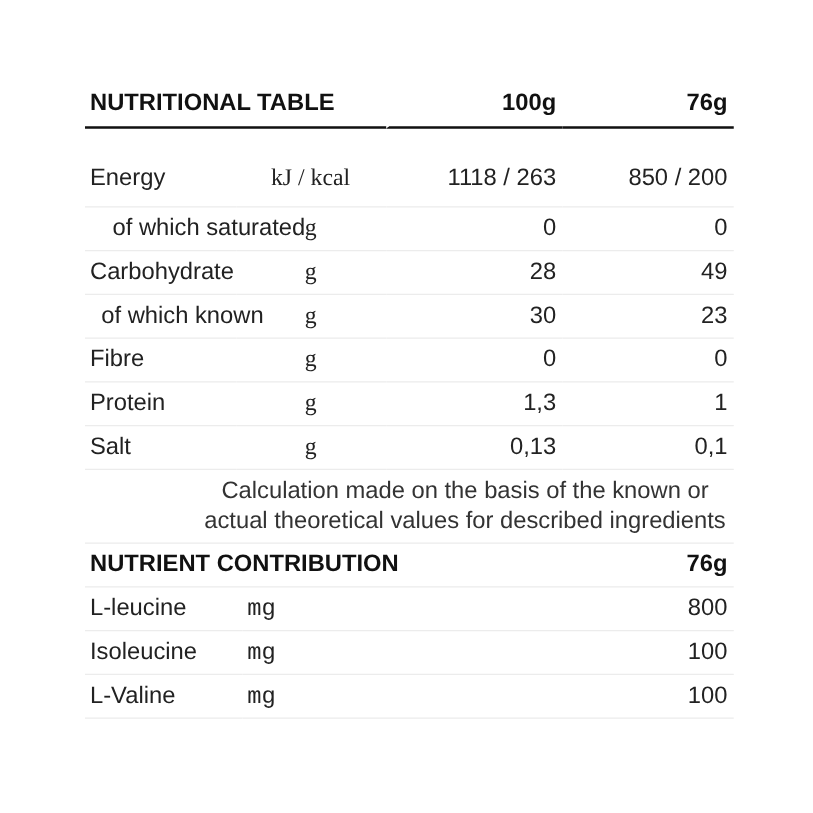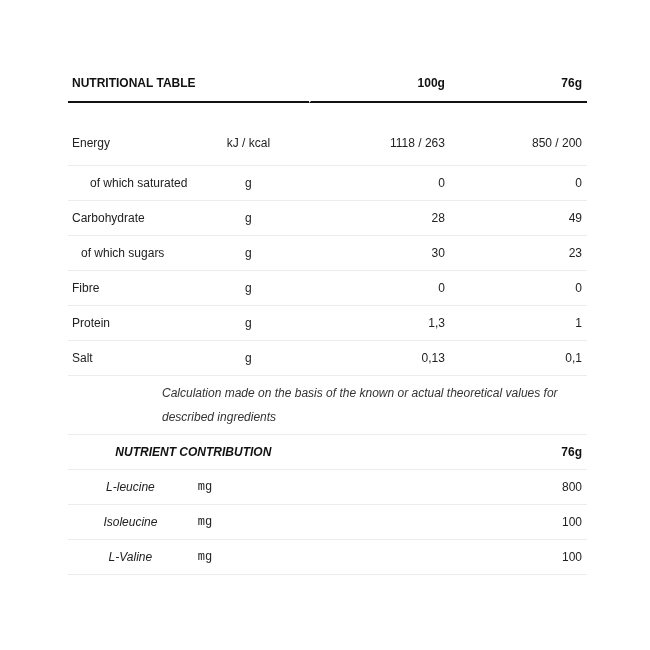--- a/index.html
+++ b/index.html
@@ -21,55 +21,54 @@
       top: 64px;
       width: 519px;
     }
     table {
       border-collapse: separate;
       border-spacing: 0;
       width: 519px;
       table-layout: fixed;
     }
     td, th {
-      font-size: 12px;
+      font-size: 19px;
       padding: 0 5px 0 4px;
       height: 34px;
       border-bottom: 1px solid #ececec;
       white-space: nowrap;
       vertical-align: middle;
     }
     th {
       font-weight: bold;
       color: #111111;
       height: 37px;
       border-bottom: 2px solid #111111;
       text-align: left;
     }
     .hdr-row th { padding-top: 0; }
     .c1 { width: 190px; text-align: left; }
-    .c2 { width: 95px; text-align: center; }
+    .c2 { width: 95px; text-align: center; font-family: Liberation Serif, serif; }
     .c3 { width: 105px; text-align: right; }
     .c4 { width: 104px; text-align: right; }
     th.c3 { border-left: 2px solid #ffffff; }
     .indent1 { padding-left: 22px; }
     .indent2 { padding-left: 13px; }
     .energy-row td { height: 45px; padding-top: 17px; }
     .note-row td {
-      font-style: italic;
-      text-align: left;
+      text-align: center;
       height: 58px;
       line-height: 24px;
       white-space: normal;
       color: #333333;
       padding-right: 5px;
     }
     table.t2 td, table.t2 th { height: 34px; }
     table.t2 th { border-bottom: 1px solid #ececec; }
-    .t2 .n1 { width: 215px; text-align: center; font-style: italic; }
+    .t2 .n1 { width: 215px; text-align: left; }
     .t2 .n2 { width: 75px; text-align: left; font-family: Liberation Mono, monospace; }
     .t2 .n3 { width: 229px; text-align: right; }
   </style>
 </head>
 <body>
 
 <div class="wrap">
   <table>
     <tbody>
         <tr class="hdr-row">
@@ -89,21 +88,21 @@
       <td class="c3">0</td>
       <td class="c4">0</td>
     </tr>
     <tr>
       <td class="c1">Carbohydrate</td>
       <td class="c2">g</td>
       <td class="c3">28</td>
       <td class="c4">49</td>
     </tr>
     <tr>
-      <td class="c1 indent2">of which sugars</td>
+      <td class="c1 indent2">of which known</td>
       <td class="c2">g</td>
       <td class="c3">30</td>
       <td class="c4">23</td>
     </tr>
     <tr>
       <td class="c1">Fibre</td>
       <td class="c2">g</td>
       <td class="c3">0</td>
       <td class="c4">0</td>
     </tr>

